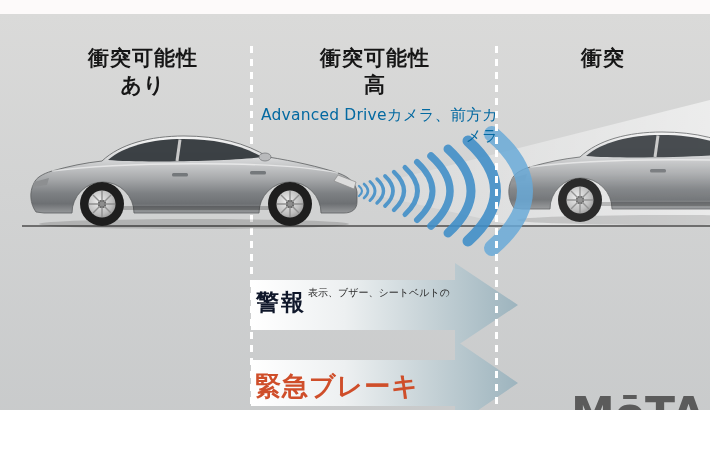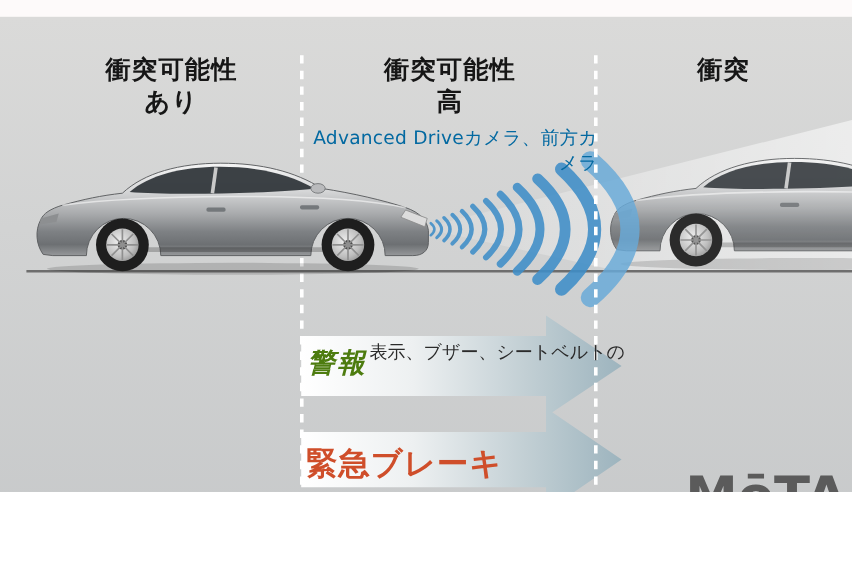--- a/index.html
+++ b/index.html
@@ -21,23 +21,23 @@
   }
   .zone1{left:63px;top:45px;width:160px;}
   .zone2{left:285px;top:45px;width:180px;}
   .zone3{left:528px;top:45px;width:150px;}
   .camera-label{
     left:258px;top:105px;width:240px;text-align:right;
     font-size:15.5px;color:#0369a1;letter-spacing:0.2px;
   }
   .lidar-label{left:357px;top:236px;font-size:16px;color:#333;letter-spacing:0.5px;}
   .alert-title{
-    left:256px;top:287px;font-size:23px;font-weight:bold;color:#4d7c0f;letter-spacing:2px;font-style:italic;
+    left:256px;top:287px;font-size:23px;font-weight:bold;color:#0f172a;letter-spacing:2px;
   }
-  .alert-desc{left:308px;top:283px;font-size:15px;line-height:20.5px;color:#2b2b2b;}
+  .alert-desc{left:308px;top:283px;font-size:10px;line-height:20.5px;color:#2b2b2b;}
   .brake-title{
     left:255px;top:369px;font-size:26px;font-weight:bold;color:#cf4e2a;letter-spacing:1px;
   }
   .logo{position:absolute;left:548px;top:392px;width:160px;height:64px;z-index:3;margin-left:19px;}
   .logo-word{
     position:absolute;left:4px;top:0;font-size:44px;font-weight:bold;color:#5b5b5b;
     letter-spacing:0px;line-height:44px;
   }
   .logo-tagline{
     position:absolute;left:16px;top:49px;font-size:8.5px;font-weight:bold;color:#6a6a6a;

